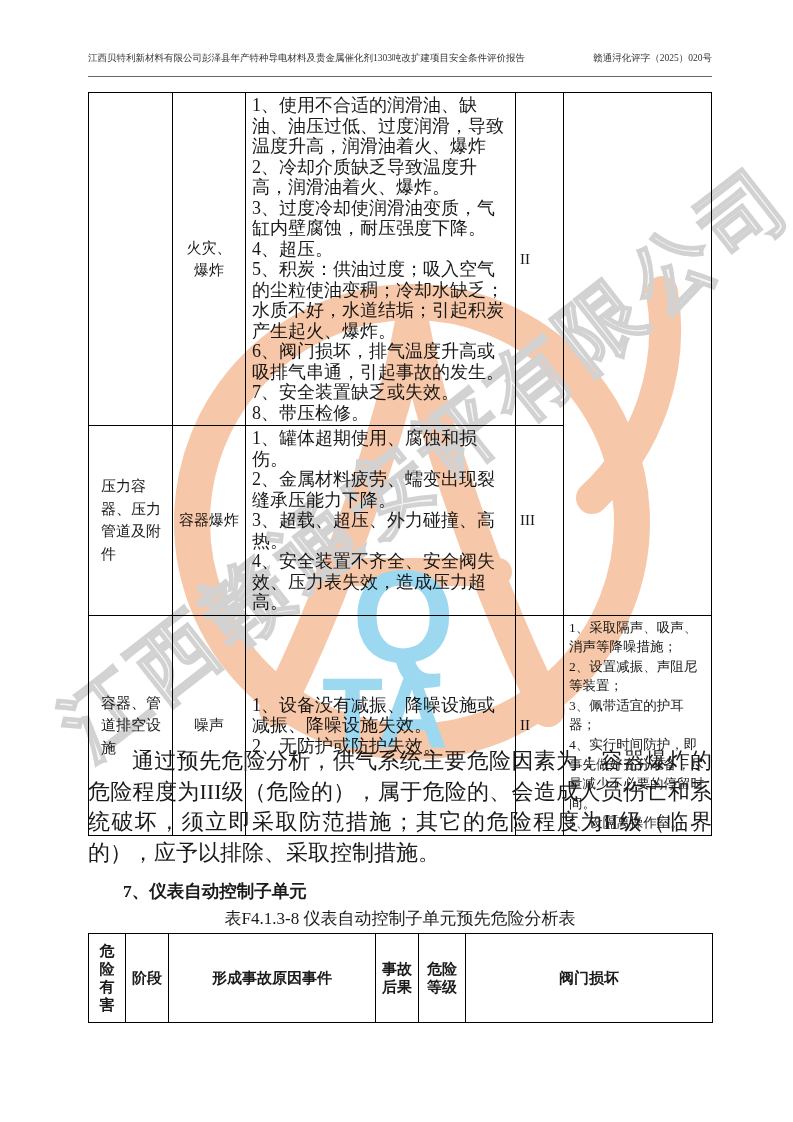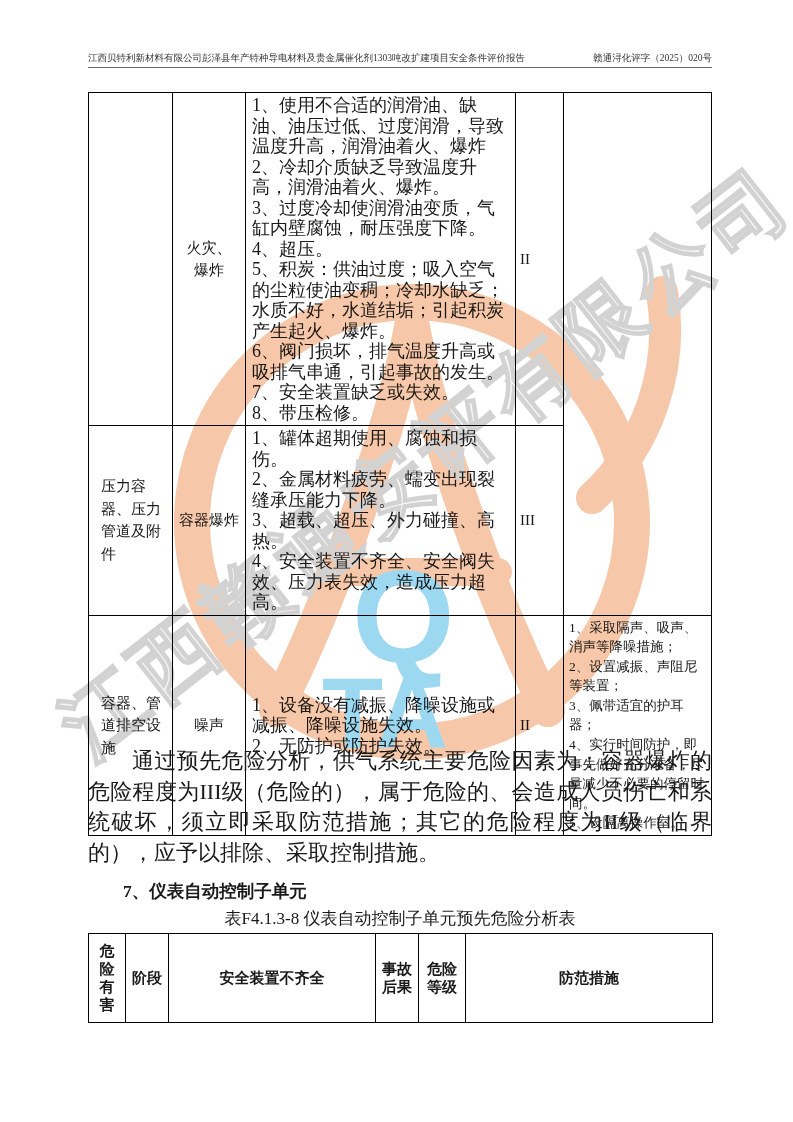--- a/index.html
+++ b/index.html
@@ -11,21 +11,21 @@
     overflow:hidden;
     font-family:"Liberation Serif","DejaVu Serif",serif;
     color:#1a1a1a;
   }
   
   .hdr{
     position:absolute;left:88px;top:52px;width:624px;
     display:flex;justify-content:space-between;align-items:flex-end;
     font-size:9.5px;color:#333;
     border-bottom:1px solid #666;
-    padding-bottom:2px;
+    padding-bottom:11px;
     white-space:nowrap;
   }
   
   table{border-collapse:collapse;table-layout:fixed;}
   td{border:1px solid #000;padding:0 4px;vertical-align:middle;
      white-space:pre-line;word-break:break-all;background:transparent;}
   .t1{position:absolute;left:88px;top:92px;width:623px;}
   .t1 td{font-size:15px;line-height:1.5;}
   .t1 .hazard{text-align:left;padding-left:12px;}
   .t1 .acc{text-align:center;}
@@ -143,26 +143,26 @@
         <col style="width:47px">
         <col style="width:247px">
     </colgroup>
     <tbody>
       <tr>
         <td>危
 险
 有
 害</td>
         <td>阶段</td>
-        <td>安全装置不齐全</td>
+        <td>形成事故原因事件</td>
         <td>事故
 后果</td>
         <td>危险
 等级</td>
-        <td>防范措施</td>
+        <td>阀门损坏</td>
       </tr>
     </tbody>
   </table>
 
 
   <div class="wm">
     <svg width="793" height="1122" viewBox="0 0 793 1122">
       <circle cx="412" cy="522" r="220" fill="none" stroke="#f5c2a0" stroke-width="36"></circle>
       <path d="M412 322 C 392 430 332 600 276 710" fill="none" stroke="#f5c2a0" stroke-width="34" stroke-linecap="round"></path>
       <path d="M412 322 C 432 430 492 600 548 710" fill="none" stroke="#f5c2a0" stroke-width="34" stroke-linecap="round"></path>

